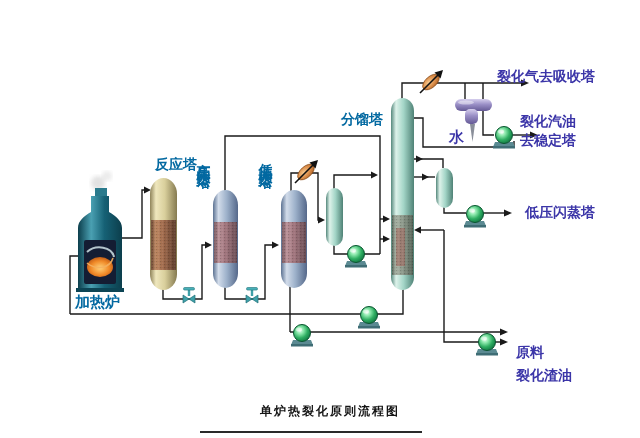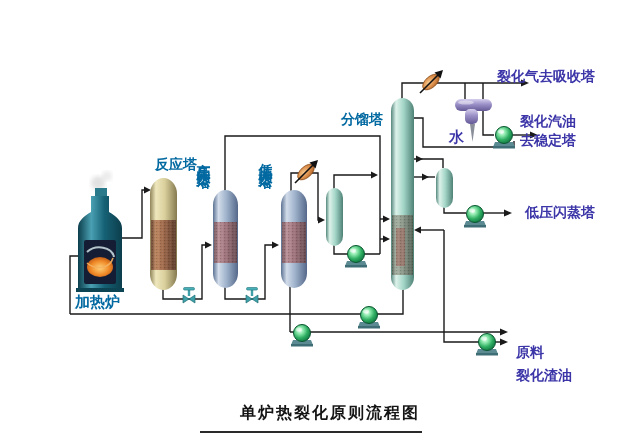--- a/index.html
+++ b/index.html
@@ -4,21 +4,21 @@
 <style>
   html,body{margin:0;padding:0;background:#ffffff;}
   .stage{position:relative;width:640px;height:438px;background:#ffffff;overflow:hidden;
          font-family:"Liberation Sans","DejaVu Sans",sans-serif;}
   .stage svg{position:absolute;left:0;top:0;}
   .lbl{position:absolute;font-weight:700;color:#0369a1;font-size:14px;line-height:17px;white-space:nowrap;}
   .lbl.vert{writing-mode:vertical-rl;text-orientation:upright;letter-spacing:3px;white-space:normal;}
   .lbl.stream{color:#3b35a8;}
   .title{position:absolute;left:188px;top:403px;width:284px;text-align:center;
          font-family:"Liberation Serif","DejaVu Serif",serif;font-weight:700;
-         font-size:16px;letter-spacing:2px;color:#141414;}
+         font-size:12px;letter-spacing:2px;color:#141414;}
   .title-underline{position:absolute;left:200px;top:431px;width:222px;height:2px;background:#2a2a2a;}
 </style>
 </head>
 <body>
 
 <div class="stage">
 
 <svg width="640" height="438" viewBox="0 0 640 438">
   <defs>
     <linearGradient id="gYellow" x1="0" y1="0" x2="1" y2="0">

